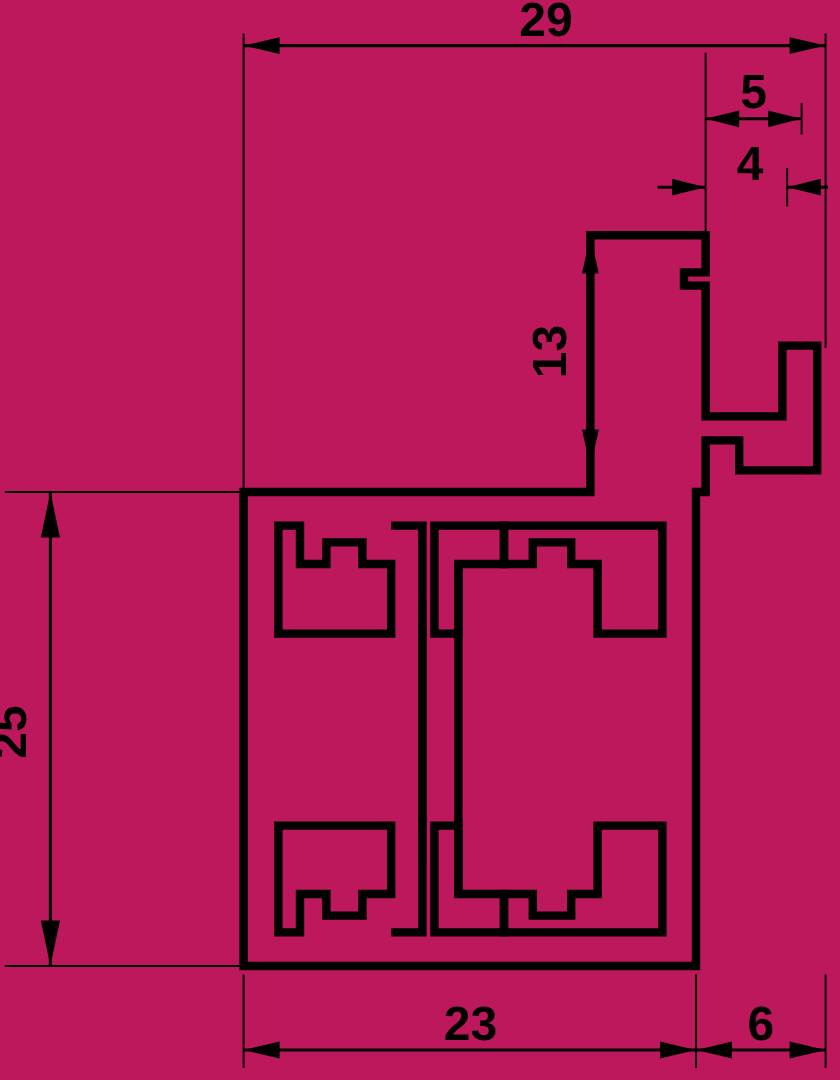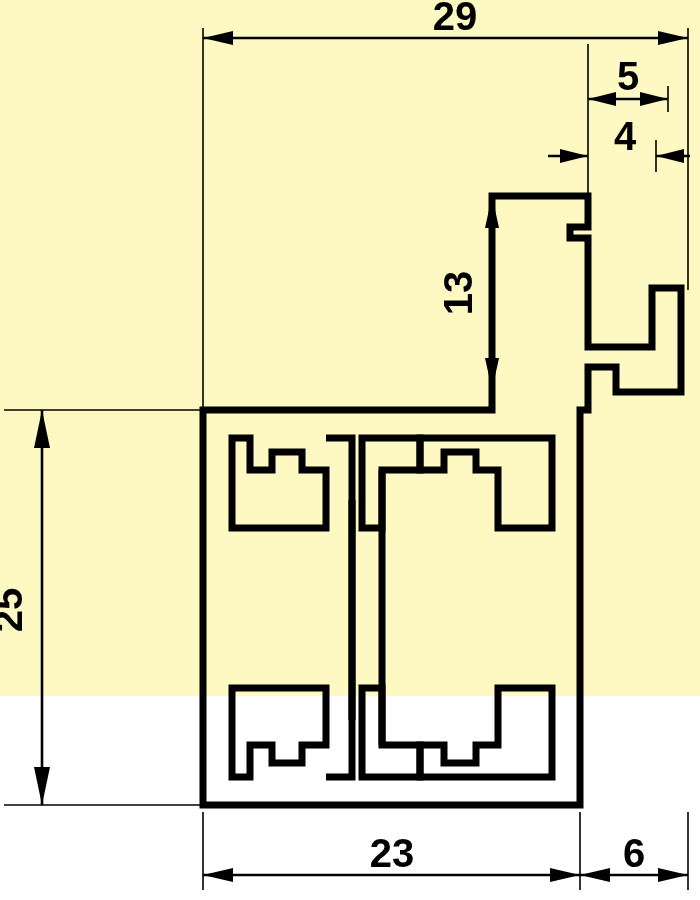--- a/index.html
+++ b/index.html
@@ -9,22 +9,22 @@
   }
   body {
     width: 700px;
     height: 900px;
     overflow: hidden;
     font-family: "Liberation Sans", sans-serif;
   }
   #drawing-root {
     position: relative;
     width: 700px;
-    height: 696px;
-    background: #fef9c3;
+    height: 900px;
+    background: #be185d;
   }
   svg#tech-drawing {
     display: block;
     width: 700px;
     height: 900px;
   }
   .profile-outline {
     fill: none;
     stroke: #000000;
     stroke-width: 7;

